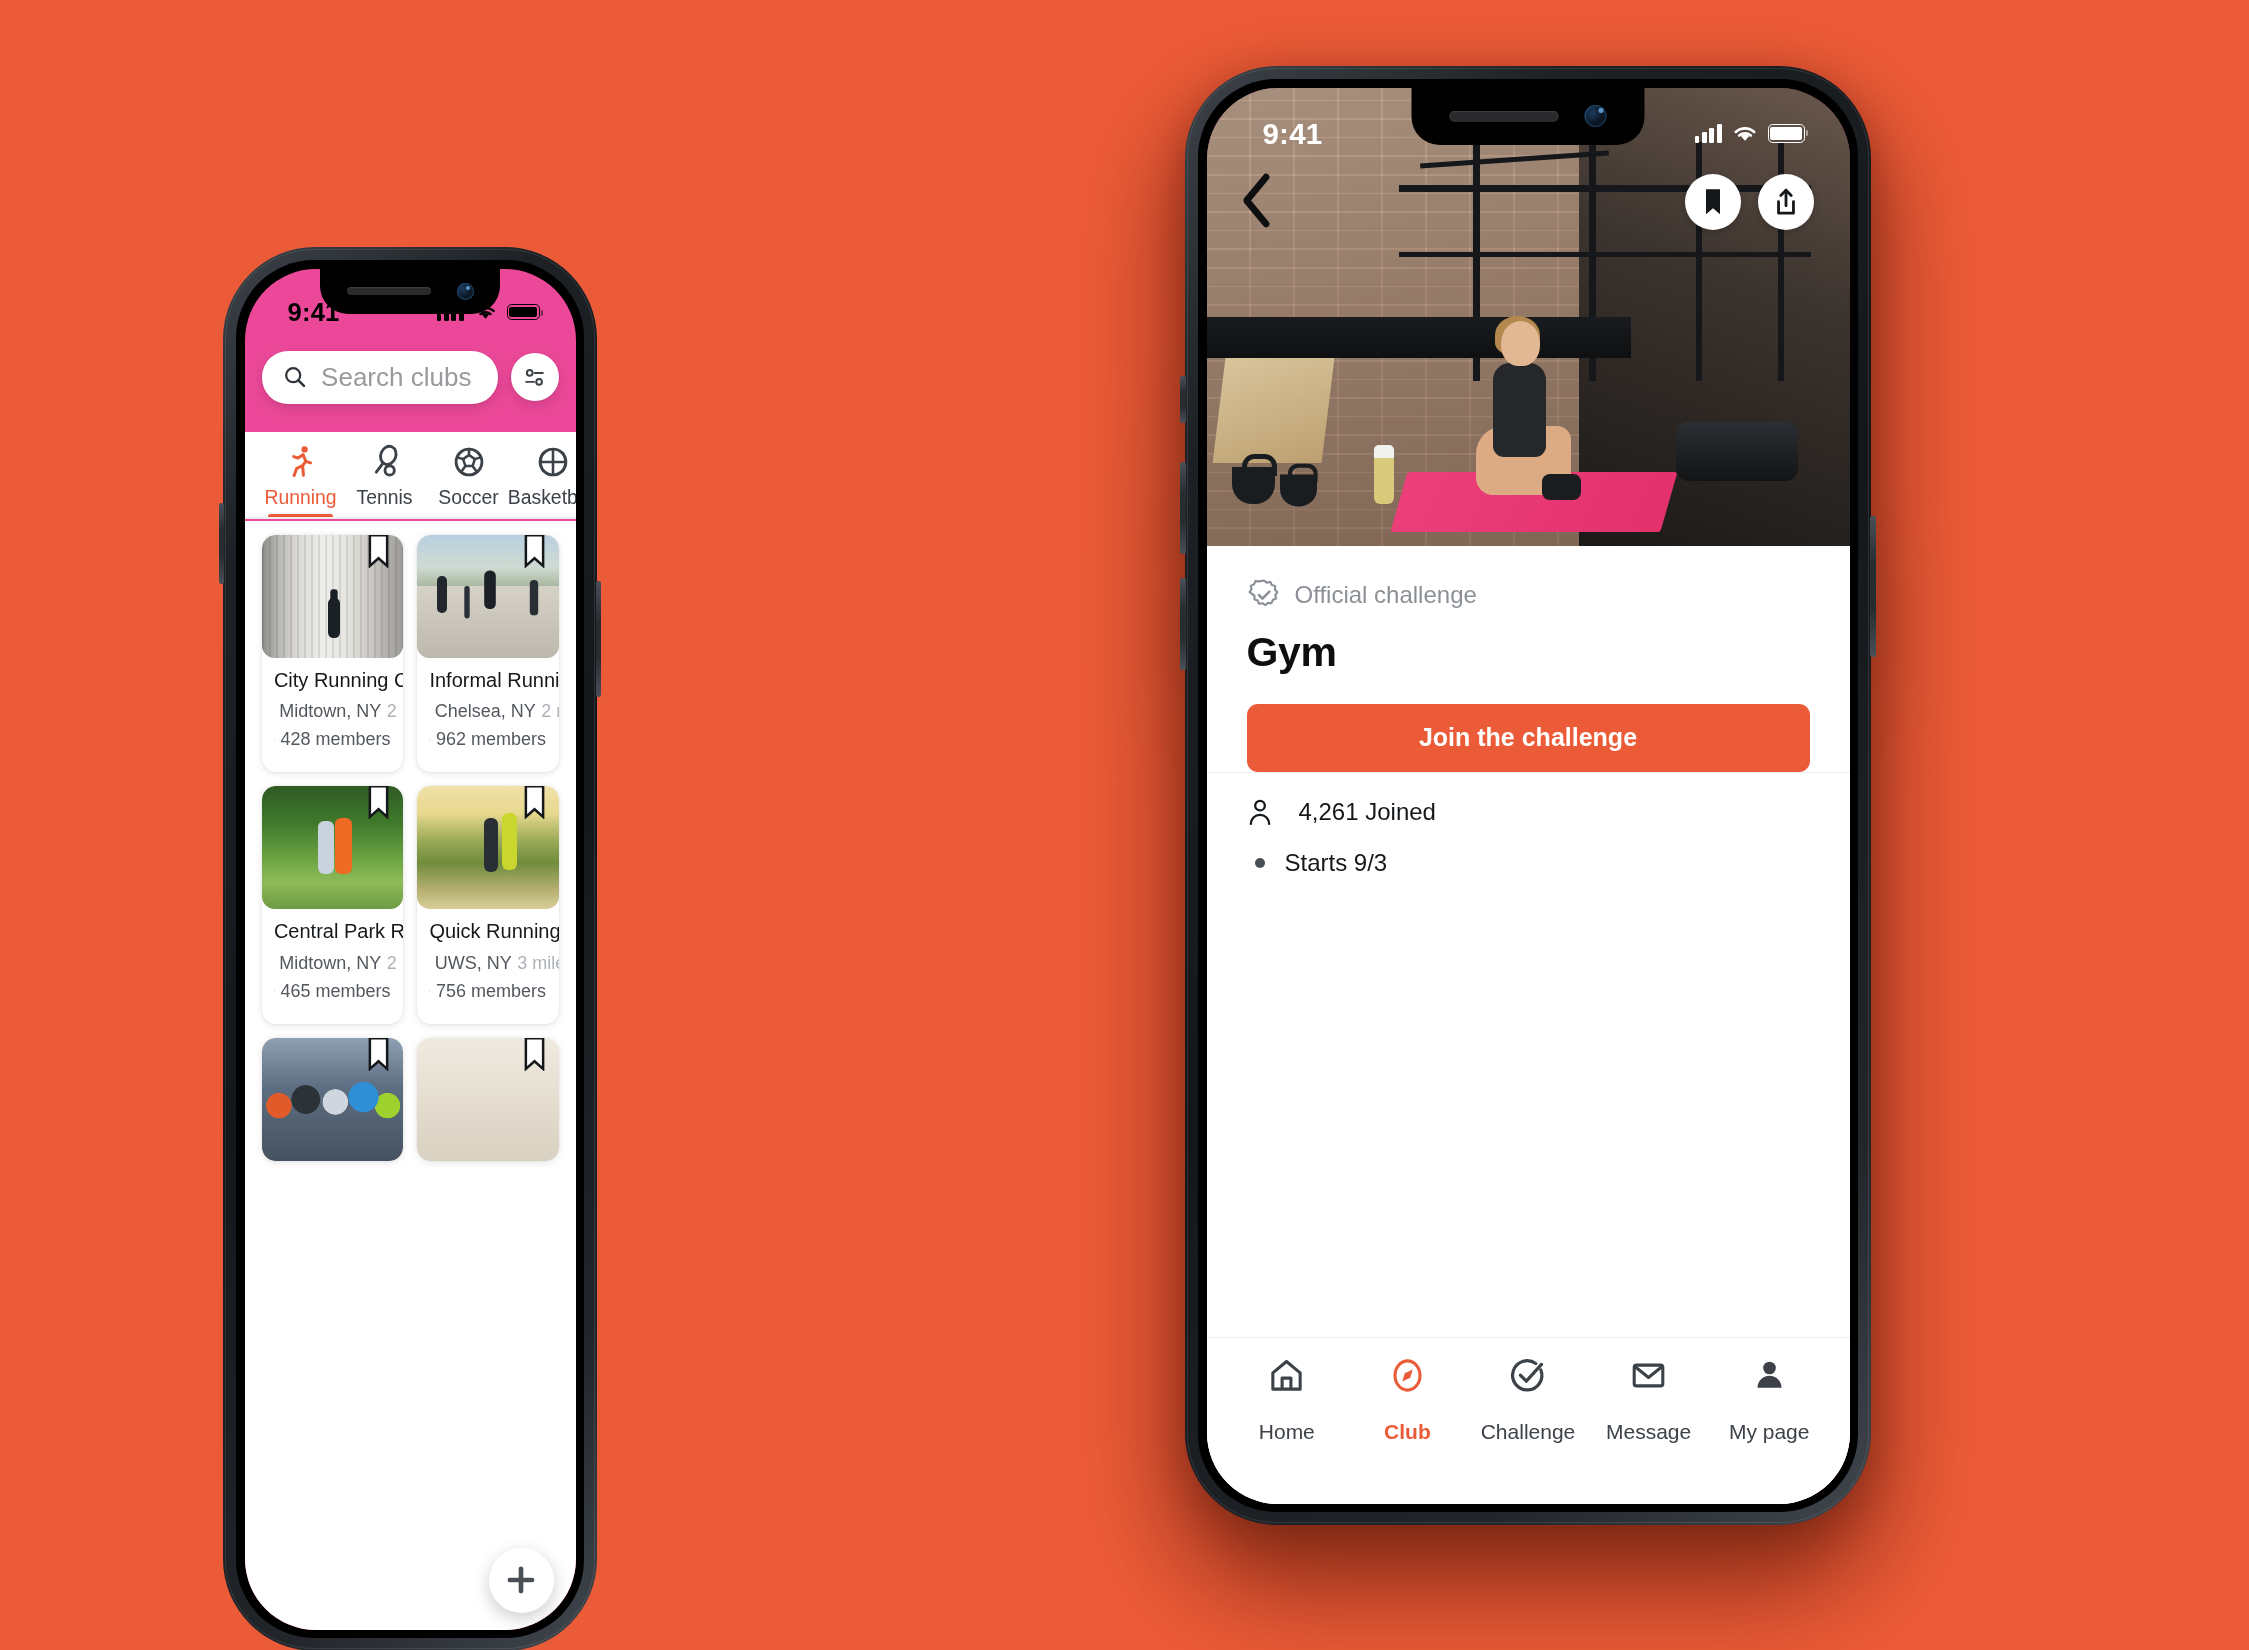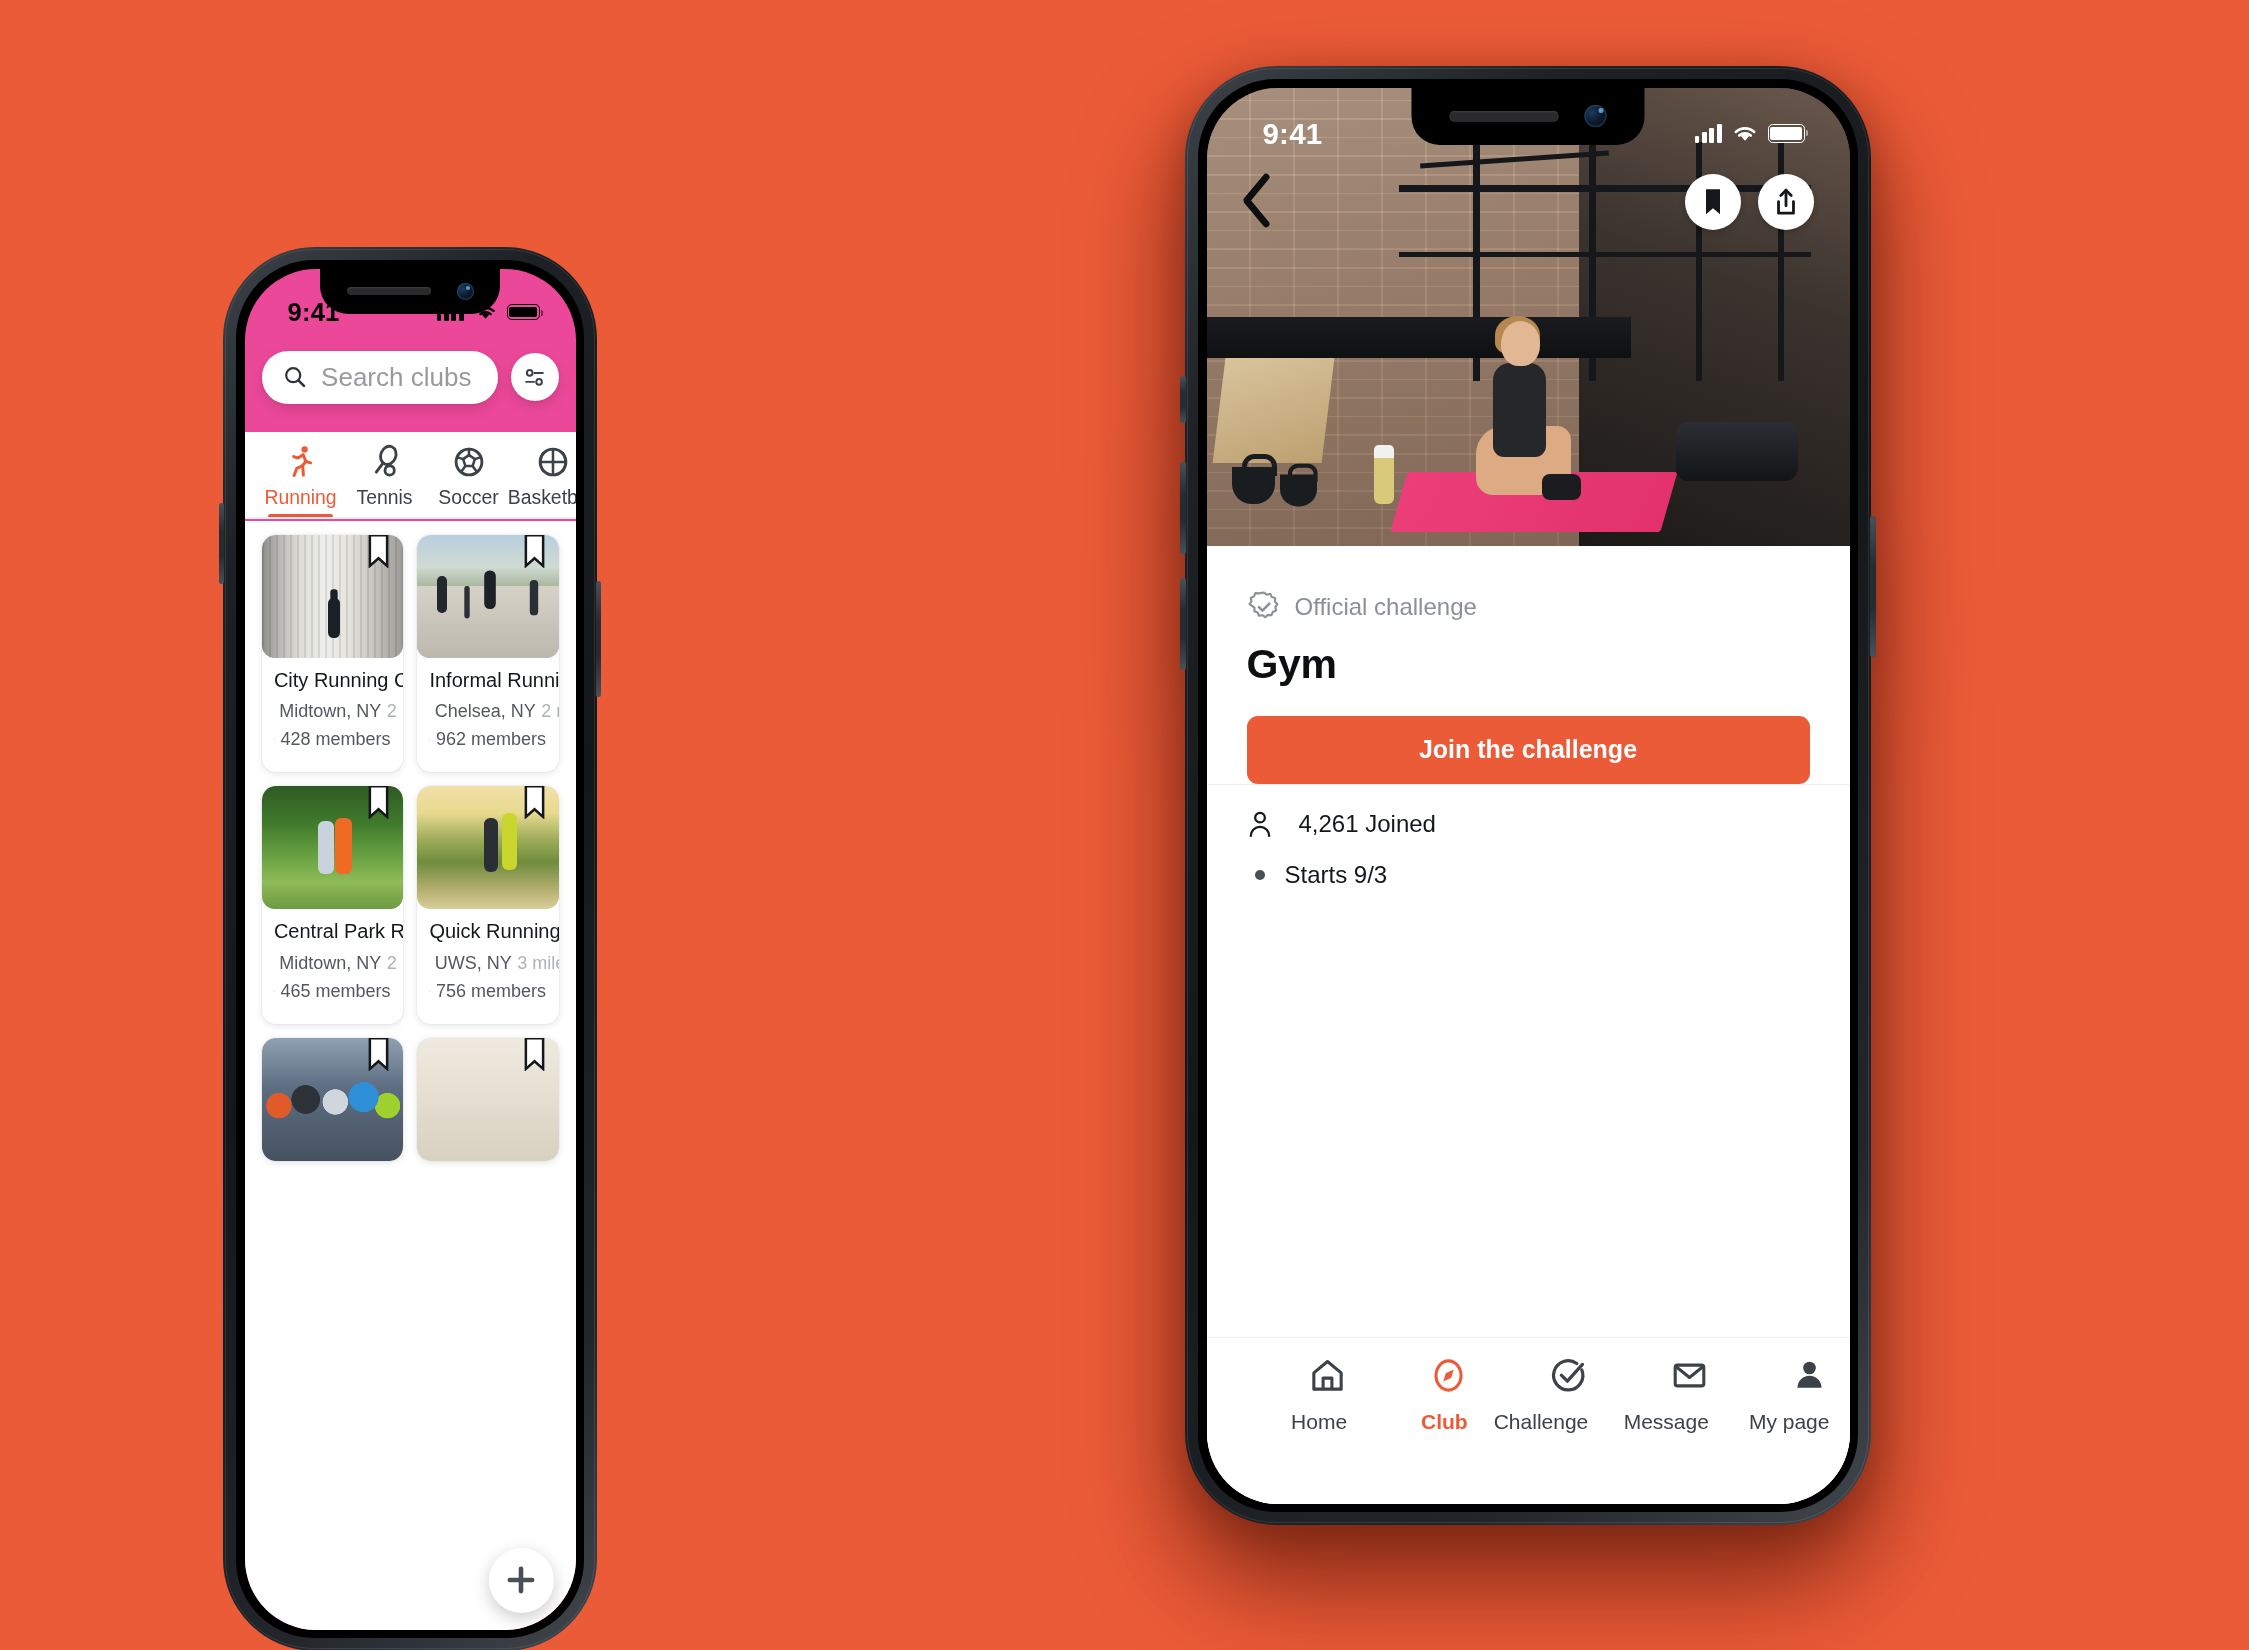--- a/index.html
+++ b/index.html
@@ -188,21 +188,21 @@
     padding:0 36px 0 29.5px; z-index:30;
   }
   .round-btn{
     width:56px;height:56px;border-radius:50%;background:#fff;
     display:flex;align-items:center;justify-content:center;
     box-shadow:0 2.3px 7.8px rgba(0,0,0,.2);
   }
   .hero-actions{ display:flex; gap:17px; }
 
   .detail{ position:absolute; top:458px; left:0; right:0; bottom:0; background:#fff; }
-  .detail-pad{ padding:44px 40px 0; }
+  .detail-pad{ padding:32px 40px 0; }
   .official{ display:flex; align-items:center; gap:14px; margin-bottom:17px; }
   .official .otext{ font-size:24px; color:#8b9096; }
   .big-title{ font-size:41px; font-weight:bold; color:#0c0e10; letter-spacing:-0.4px; margin-bottom:28px; }
   .join-btn{
     display:block; width:100%; height:68px; border:none;
     background:#EC5B37; color:#fff; border-radius:11px;
     font-family:inherit; font-size:25px; font-weight:bold;
     cursor:pointer;
   }
   .desc{ font-size:23px; line-height:1.55; color:#2c3135; padding:31px 3.1px 33px; }
@@ -211,21 +211,21 @@
   .stat .stext{ font-size:24px; color:#15181b; }
   .dot{ width:10px;height:10px;border-radius:50%;background:#4a4f55; }
   .stat2{ padding-top:23px; padding-left:48px; gap:20px; }
 
   .tabbar{
     position:absolute; left:0; right:0; bottom:0; height:167px;
     background:#fff; border-top:1.6px solid #eceef0;
     display:flex; align-items:flex-start; padding:18.6px 20px 0;
   }
   .tbitem{
-    flex:1; display:flex; flex-direction:column; align-items:flex-end; gap:15px;
+    flex:1; display:flex; flex-direction:column; align-items:center; gap:25px;
     color:#3c4248;
   }
   .tbitem .tblabel{ font-size:21px; white-space:nowrap; }
   .tbitem.active{ color:#EC5B37; }
   .tbitem.active .tblabel{ font-weight:bold; }
 
   
   .img-bridge{
     background:
       linear-gradient(90deg,#8d8d8c 0%,#b9b8b4 12%,#dcdbd6 26%,#eeeeea 44%,#e6e5e0 60%,#c9c7c2 78%,#9c9a96 100%),

